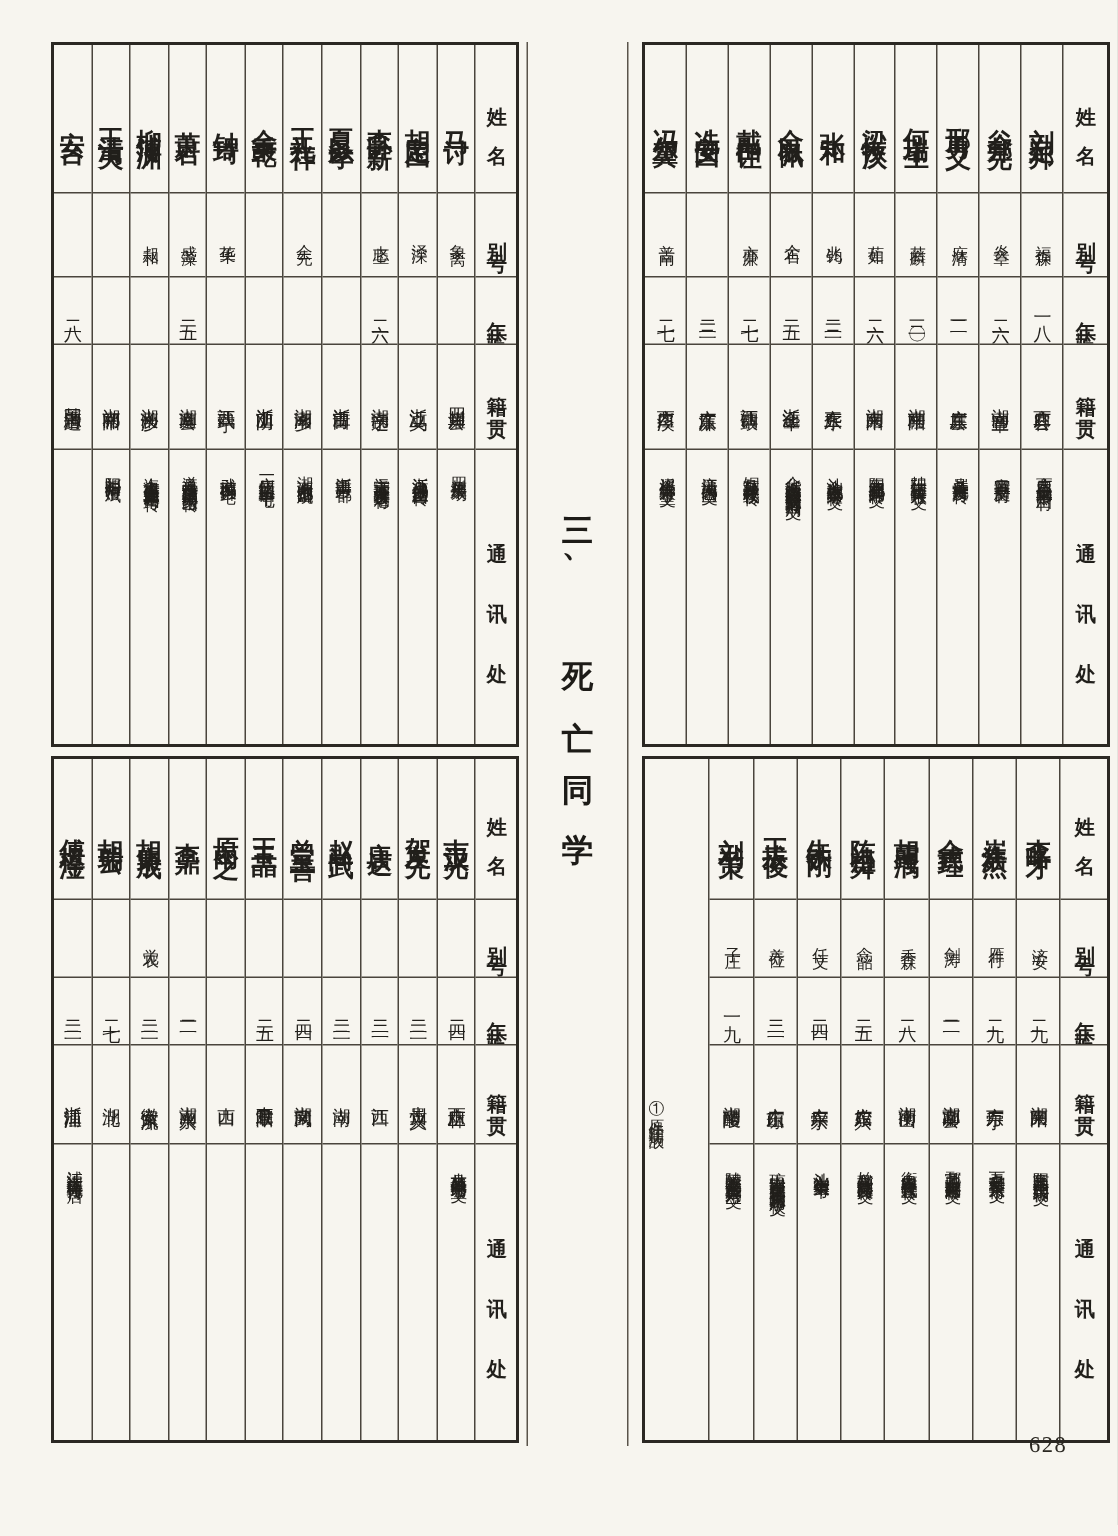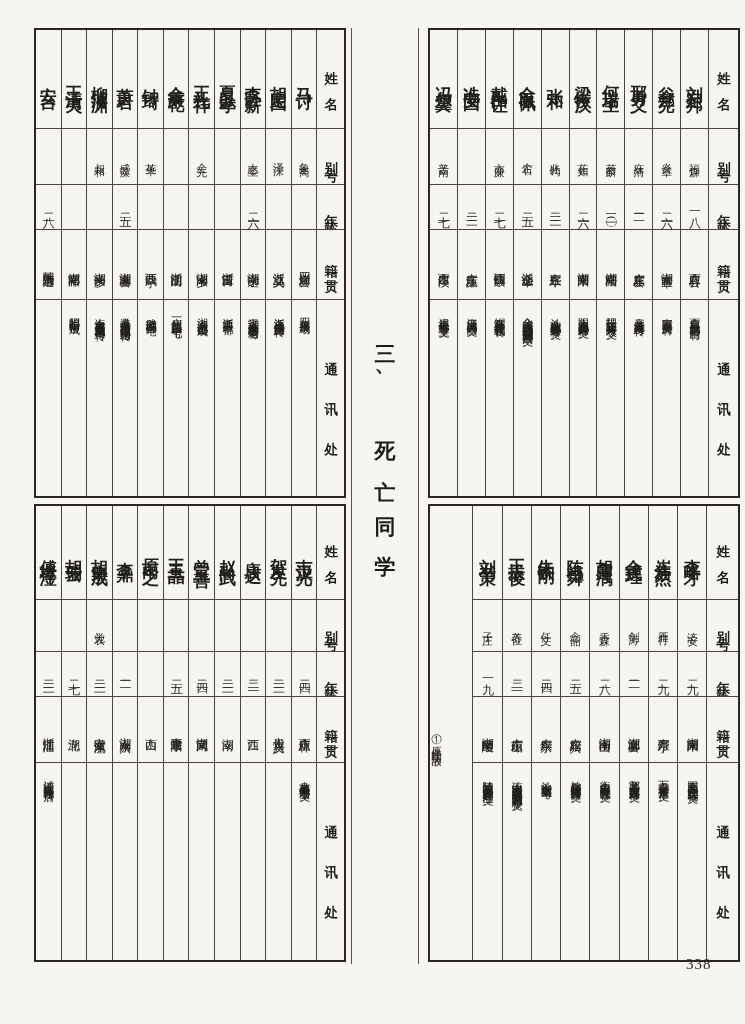--- a/index.html
+++ b/index.html
@@ -908,15 +908,15 @@
         </div>
         <div class="cell r-native">
           <span class="vtext pnative">浙江浦江</span>
         </div>
         <div class="cell r-addr">
           <span class="vtext paddr">浦江大街汪益先号转傅店</span>
         </div>
       </div>
     </div>
 
-  <div class="pagenum">338</div>
+  <div class="pagenum">628</div>
 
 </div>
 
 </body></html>

